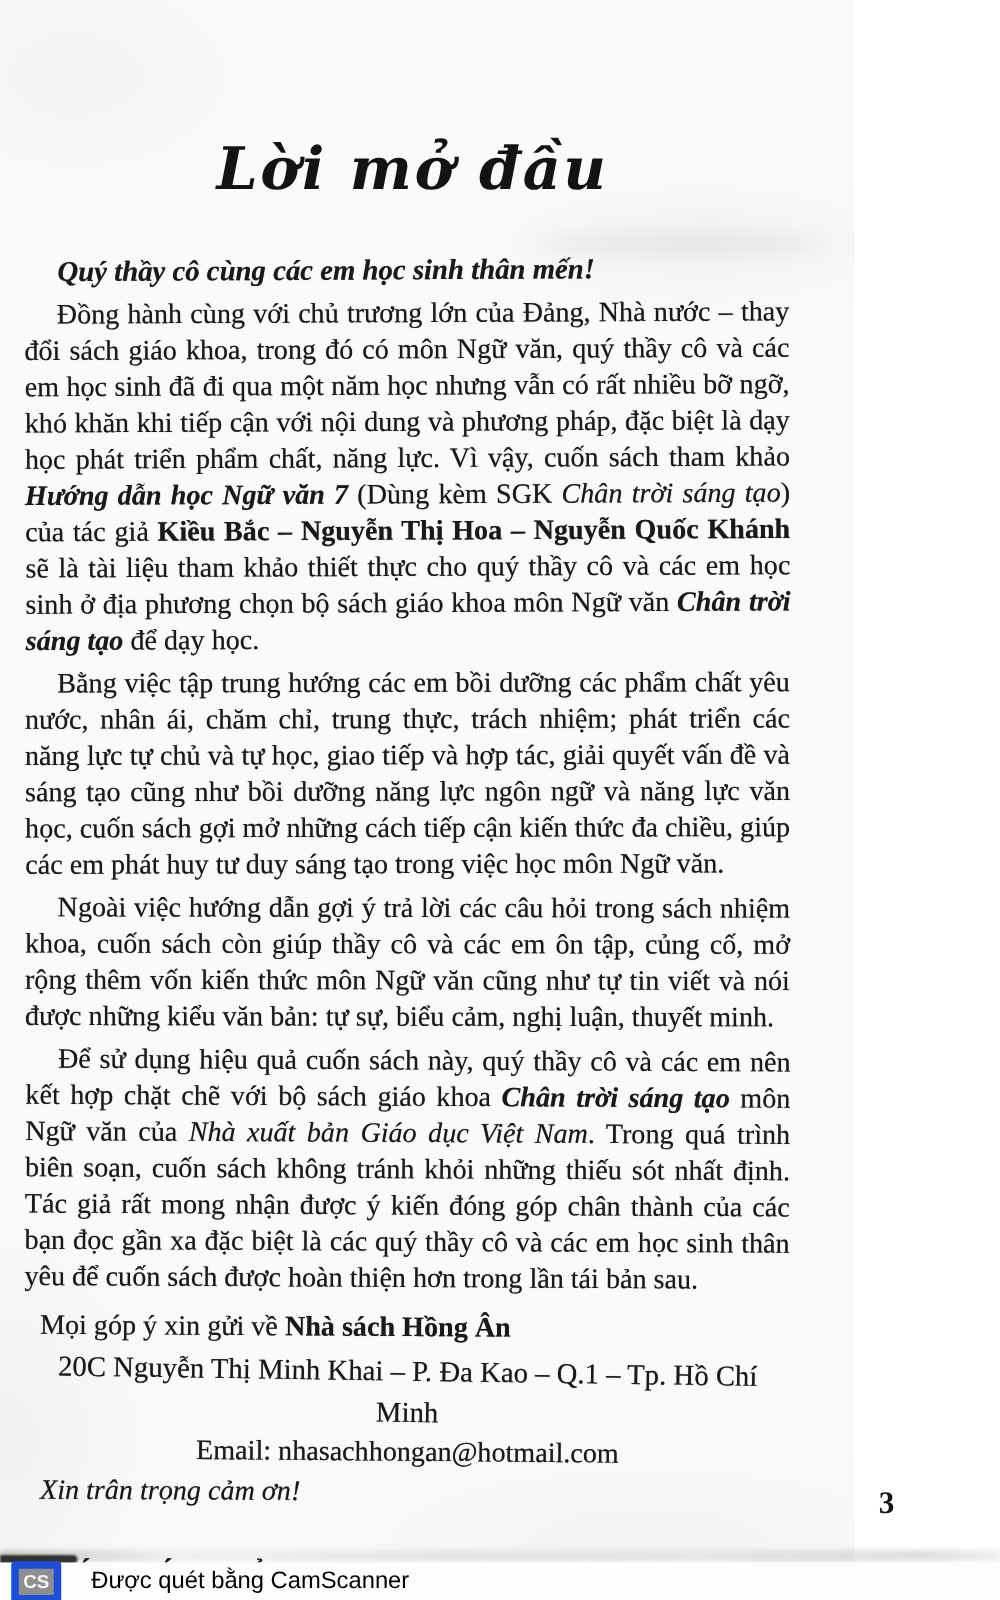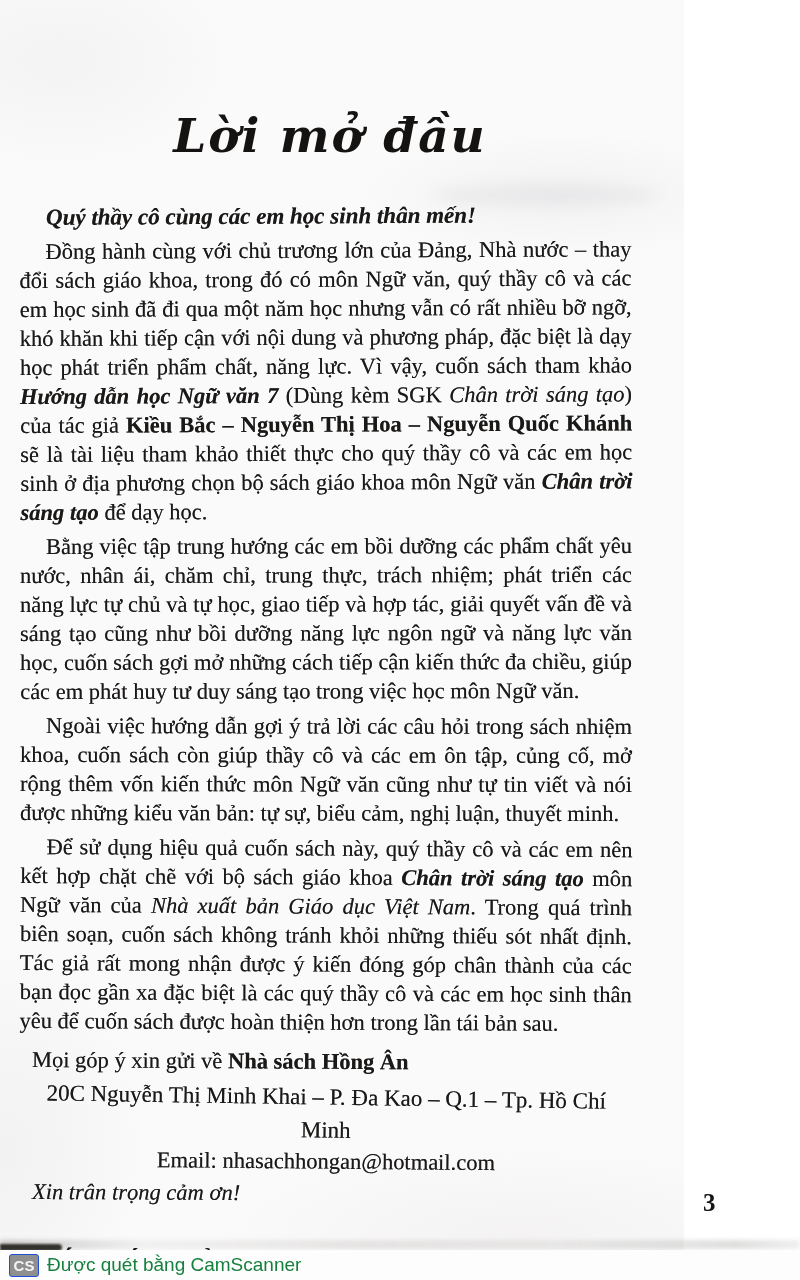--- a/index.html
+++ b/index.html
@@ -133,32 +133,32 @@
     width: 800px; height: 30px;
     background: #fdfdfd;
     display: flex;
     align-items: center;
     font-family: "Liberation Sans", sans-serif;
   }
   .cs-logo {
     margin-left: 9px;
     width: 28px; height: 21px;
     background: #8f8f8f;
-    border: 1px solid #1d4ed8;
+    border: 6px solid #1d4ed8;
     border-radius: 3px;
     color: #f4f4f4;
     font-weight: 700;
     font-size: 15px;
     display: flex;
     align-items: center;
     justify-content: center;
   }
   .cs-label {
-    margin-left: 8px;
-    color: #15803d;
+    margin-left: 24px;
+    color: #000000;
     font-size: 19px;
   }
 </style>
 </head>
 <body>
 
 <div class="page">
 
   <h1 class="title">Lời mở đầu</h1>
 

